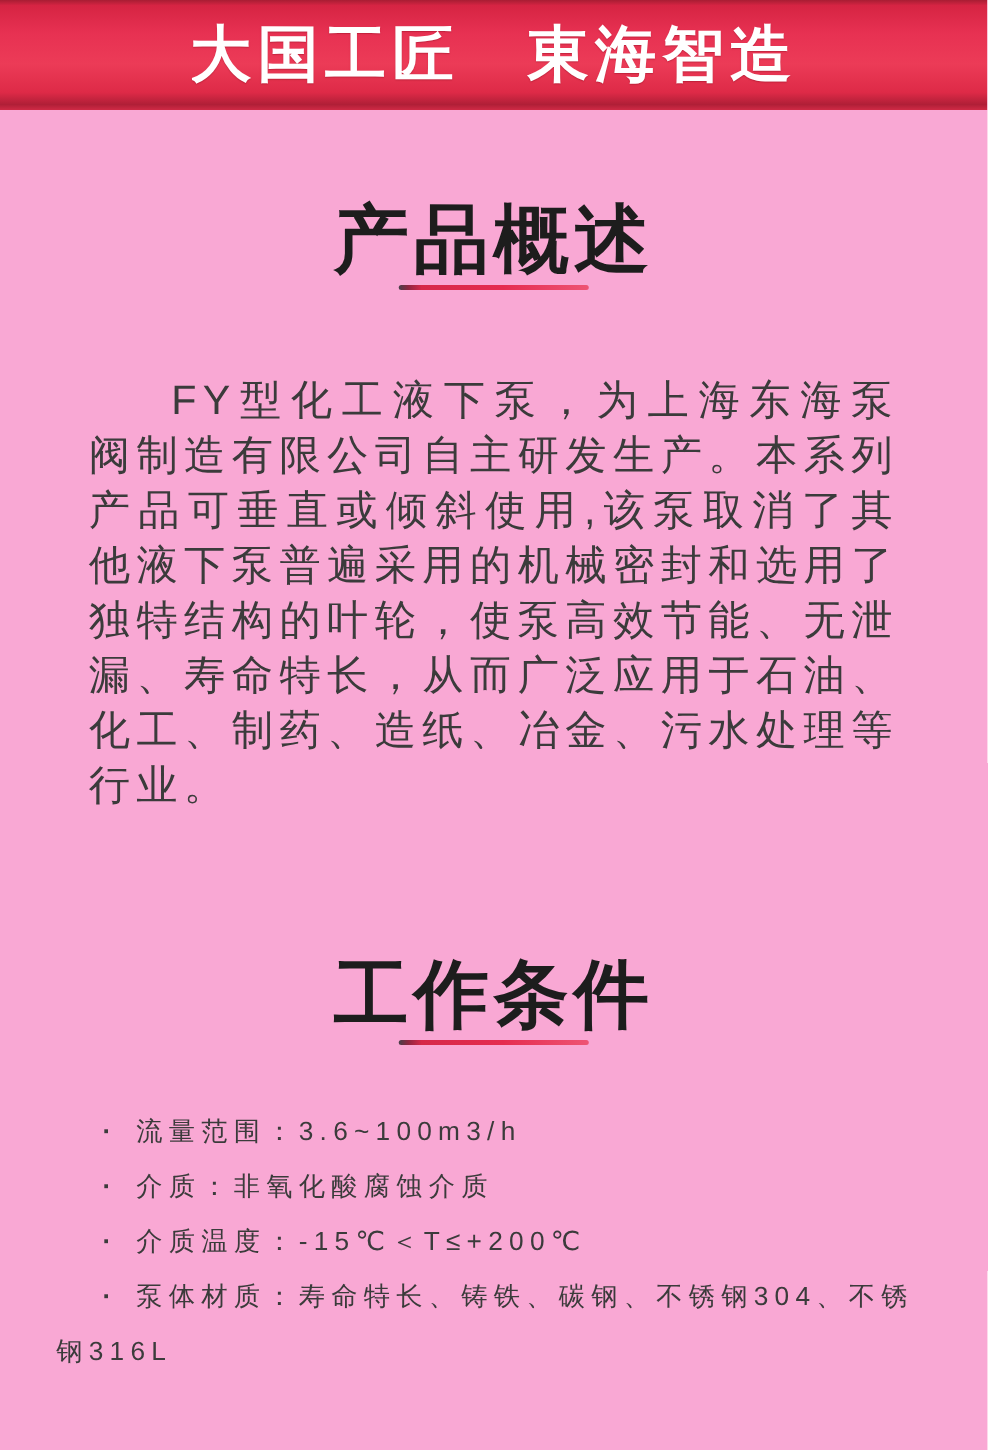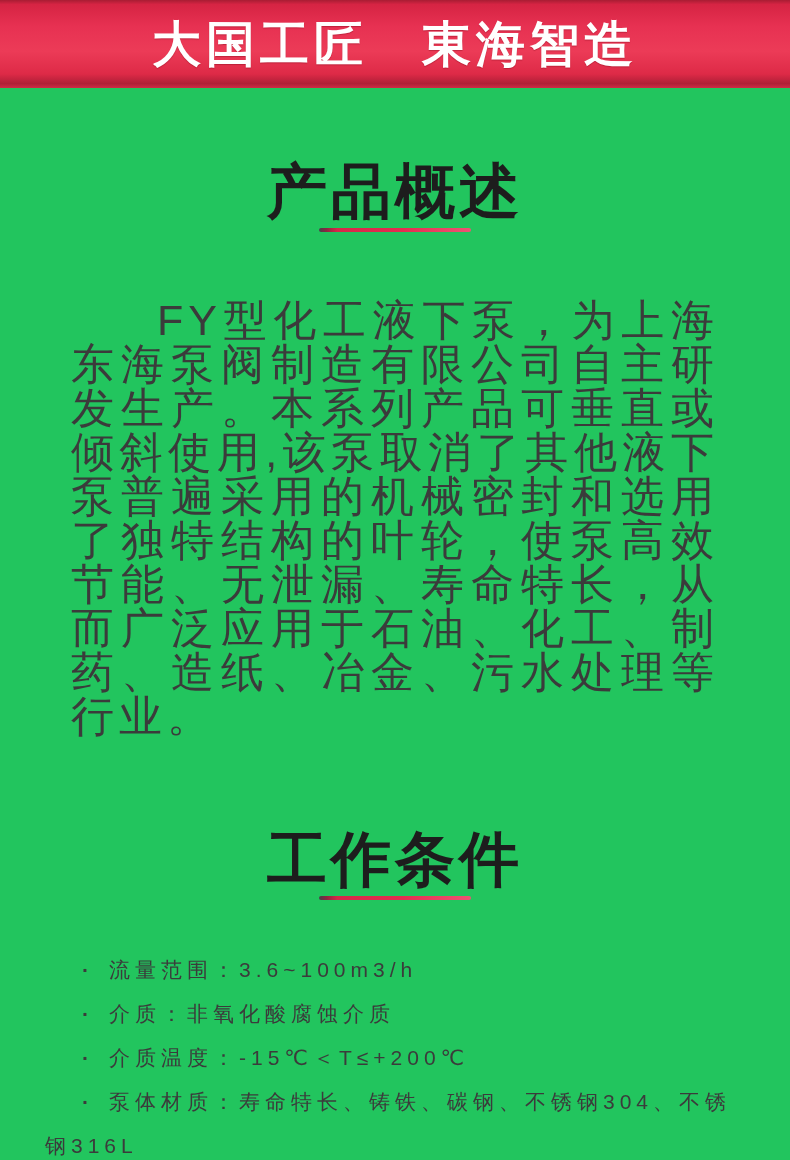--- a/index.html
+++ b/index.html
@@ -5,21 +5,21 @@
   html, body {
     margin: 0;
     padding: 0;
     background: #ffffff;
     font-family: "Liberation Sans", "DejaVu Sans", sans-serif;
   }
   .page {
     position: relative;
     width: 790px;
     height: 1160px;
-    background: #22c55e;
+    background: #f9a8d4;
     overflow: hidden;
   }
   
   .banner {
     height: 88px;
     width: 100%;
     display: flex;
     align-items: center;
     justify-content: center;
     background: linear-gradient(180deg,
@@ -33,21 +33,21 @@
     font-size: 49px;
     font-weight: 800;
     letter-spacing: 5px;
     line-height: 1;
     text-shadow: 0 1px 1px rgba(120,0,20,0.35);
     white-space: pre;
   }
   
   .section-head { text-align: center; }
   .section-head.first { margin-top: 78px; }
-  .section-head.second { margin-top: 96px; }
+  .section-head.second { margin-top: 120px; }
   .section-title {
     margin: 0;
     font-size: 60px;
     line-height: 52px;
     font-weight: 900;
     color: #1d1d1d;
     letter-spacing: 4px;
   }
   .title-underline {
     width: 152px;
@@ -55,21 +55,21 @@
     margin: 10px auto 0 auto;
     border-radius: 2px;
     background: linear-gradient(90deg,
       #474049 0%, #8e2640 5%,
       #d62849 12%, #e52c50 55%, #ee5474 100%);
   }
   
   .para {
     width: 648px;
     margin: 66px auto 0 auto;
-    font-size: 43px;
+    font-size: 33px;
     line-height: 44px;
     letter-spacing: 5px;
     color: #3b3b3b;
     text-align: justify;
     text-indent: 2em;
   }
   
   .bullets {
     list-style: none;
     margin: 48px 0 0 45px;

